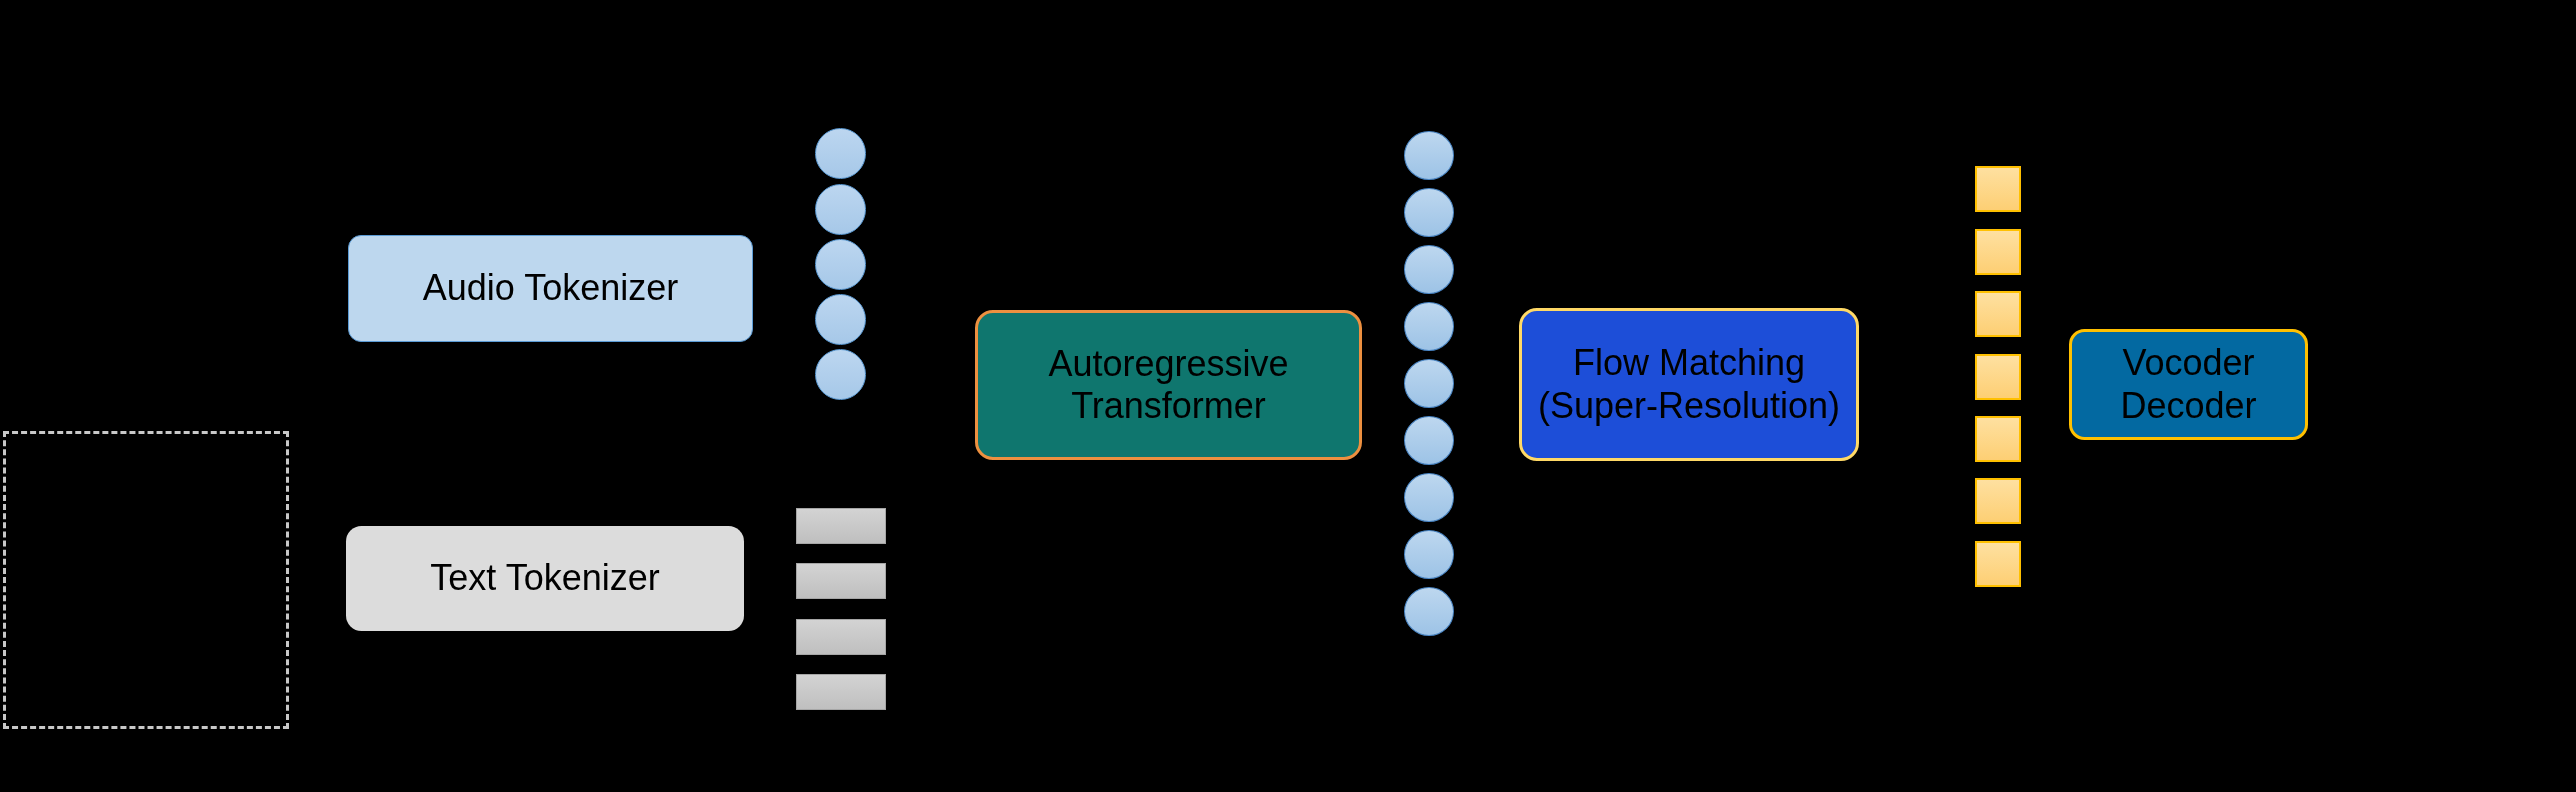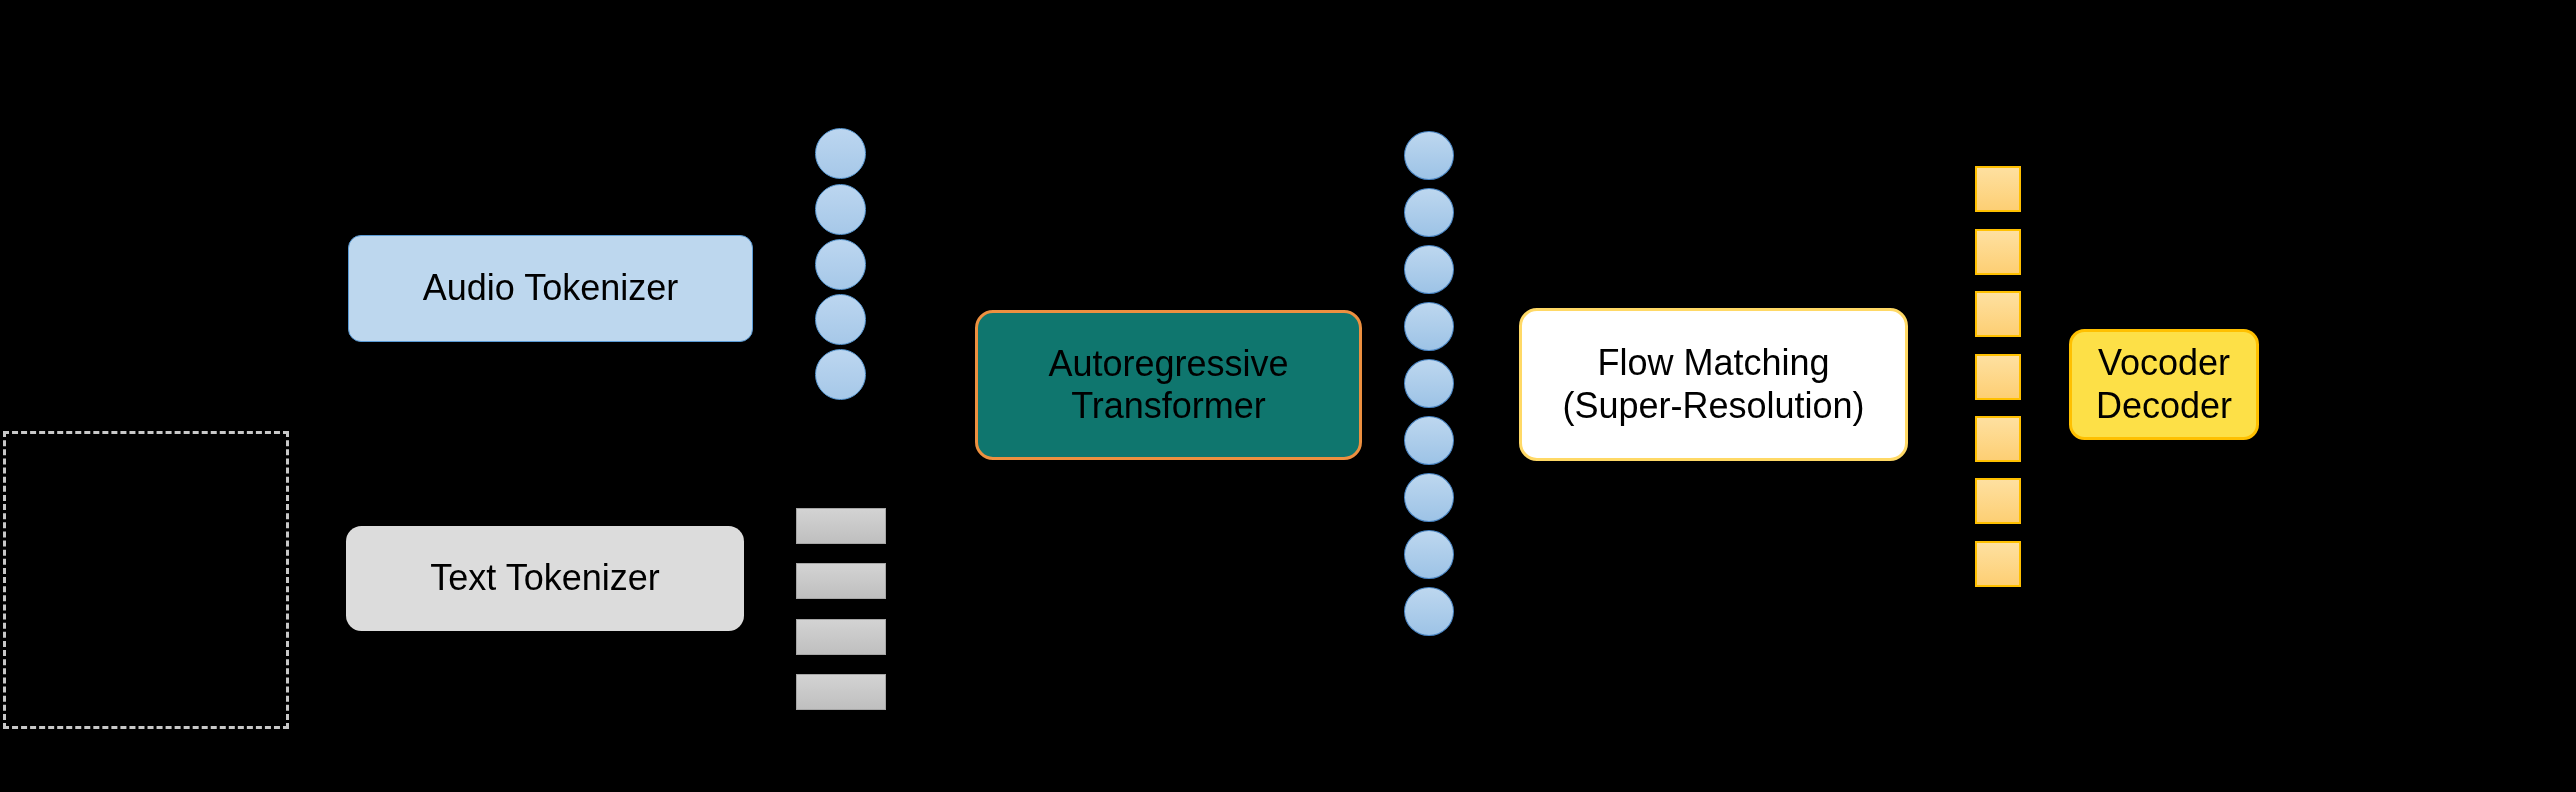--- a/index.html
+++ b/index.html
@@ -73,34 +73,34 @@
     height: 150px;
     background: #0f766e;
     border: 3px solid #ed9040;
     font-size: 36px;
     border-radius: 18px;
   }
 
   .module-flow-matching {
     left: 1519px;
     top: 308px;
-    width: 389px;
+    width: 340px;
     height: 153px;
-    background: #ffffff;
+    background: #1d4ed8;
     border: 3px solid #ffd966;
     font-size: 36px;
     border-radius: 18px;
   }
 
   .module-vocoder-decoder {
     left: 2069px;
     top: 329px;
-    width: 190px;
+    width: 239px;
     height: 111px;
-    background: #fde047;
+    background: #0369a1;
     border: 3.6px solid #ffc000;
     font-size: 36px;
     border-radius: 15.5px;
   }
 
   
   .token-column {
     position: absolute;
   }
 

